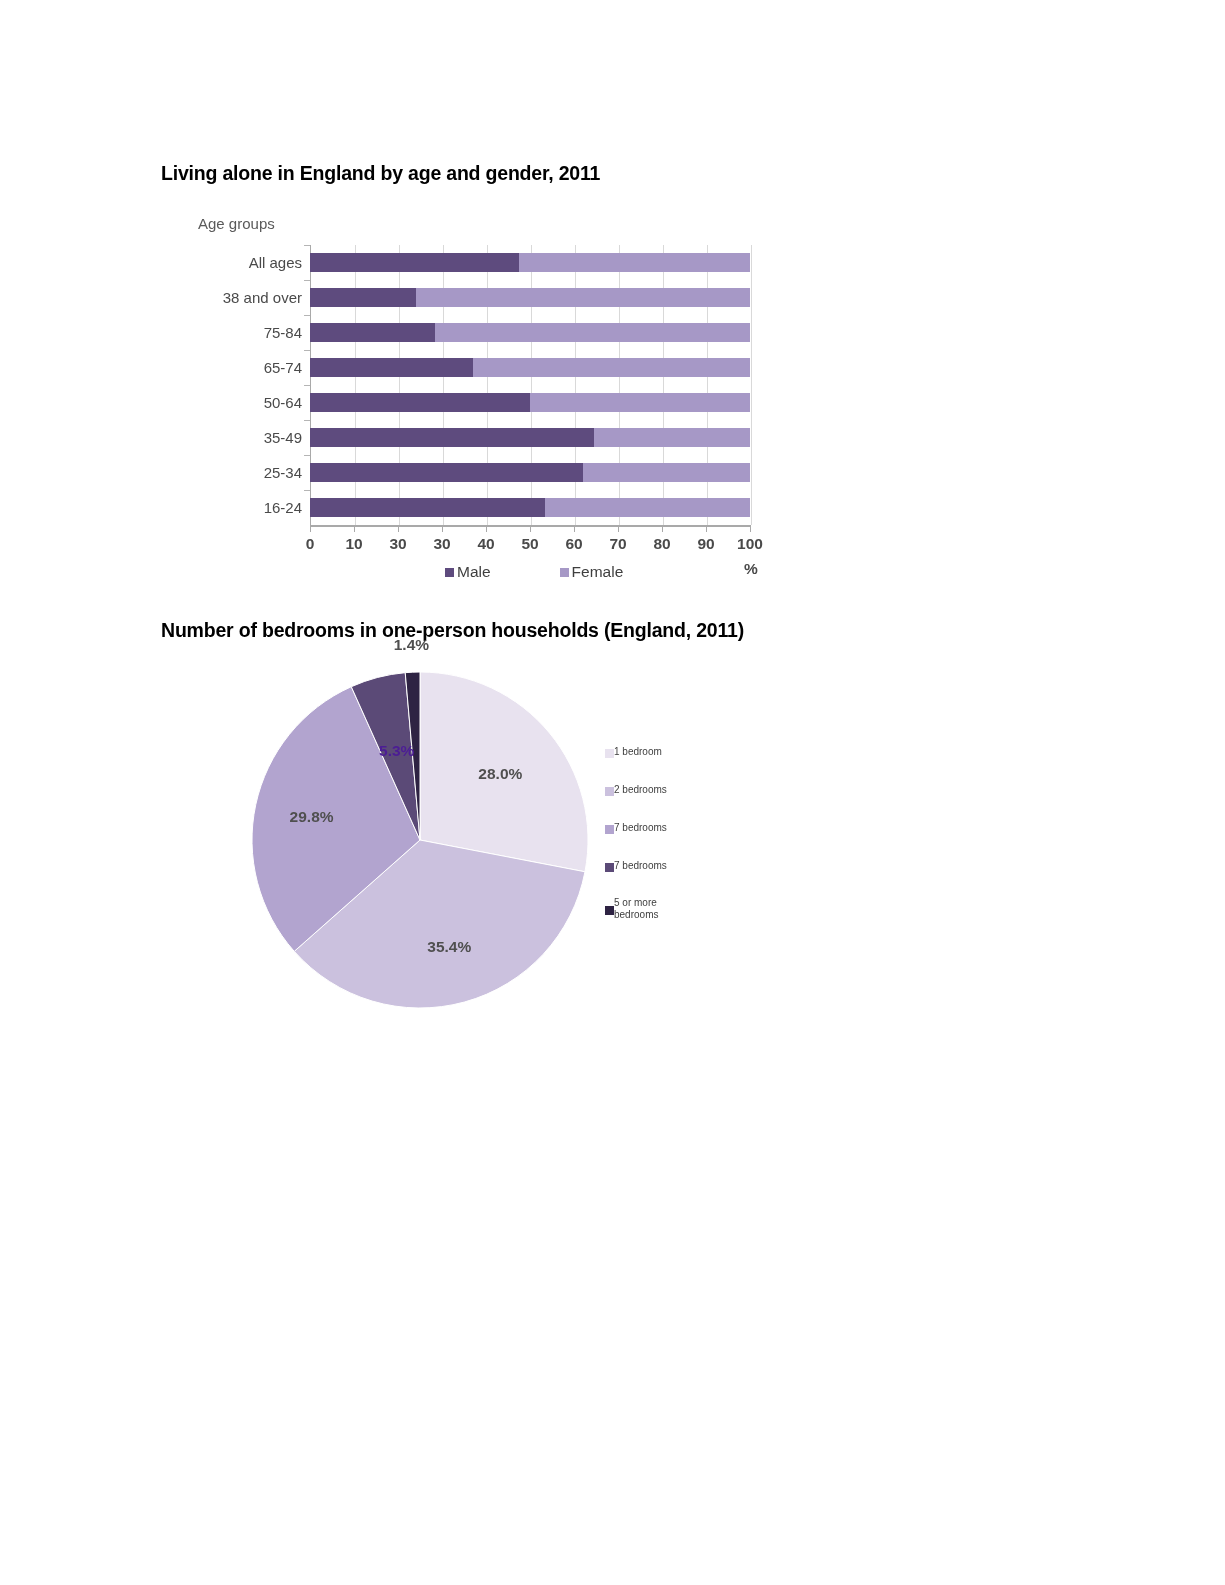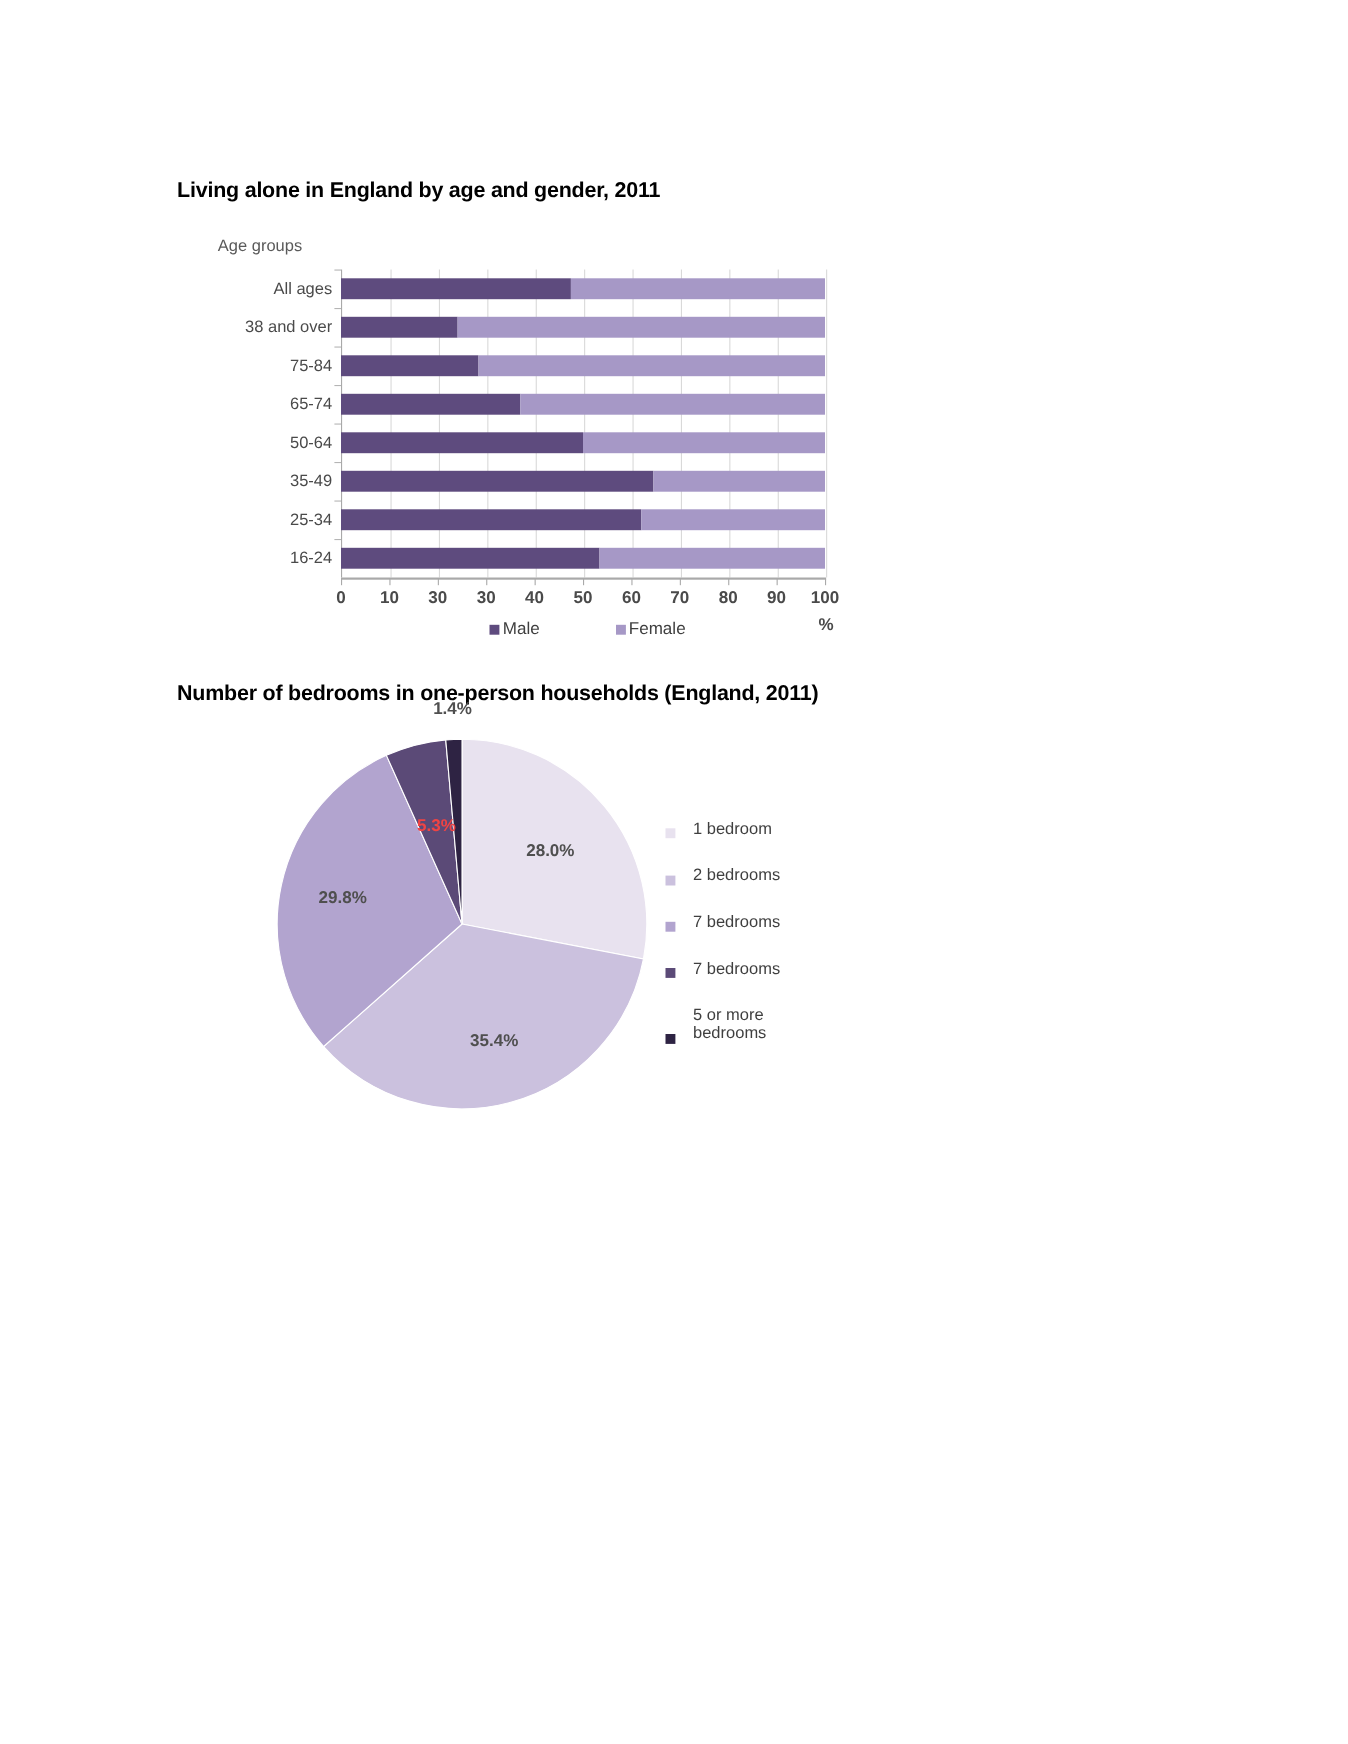--- a/index.html
+++ b/index.html
@@ -163,35 +163,35 @@
     height: 370px;
   }
   #pie-svg { position: absolute; left: 0; top: 0; }
   .pie-val {
     position: absolute;
     font-size: 15.5px;
     font-weight: bold;
     color: #4f4f4f;
     white-space: nowrap;
   }
-  .pie-val.onslice { color: #ef4444; }
+  .pie-val.onslice { color: #4c1d95; }
 
   #pie-legend {
     position: absolute;
     left: 365px;
     top: 85px;
     display: flex;
     flex-direction: column;
     gap: 25px;
   }
   .pie-legend-item {
     display: flex;
-    align-items: flex-end;
-    gap: 16px;
-    font-size: 15px;
+    align-items: center;
+    gap: 0;
+    font-size: 10px;
     color: #3f3f3f;
     line-height: 1.15;
   }
   .pie-legend-swatch {
     width: 9px;
     height: 9px;
     flex: 0 0 auto;
     margin-top: 4px;
   }
 </style>

